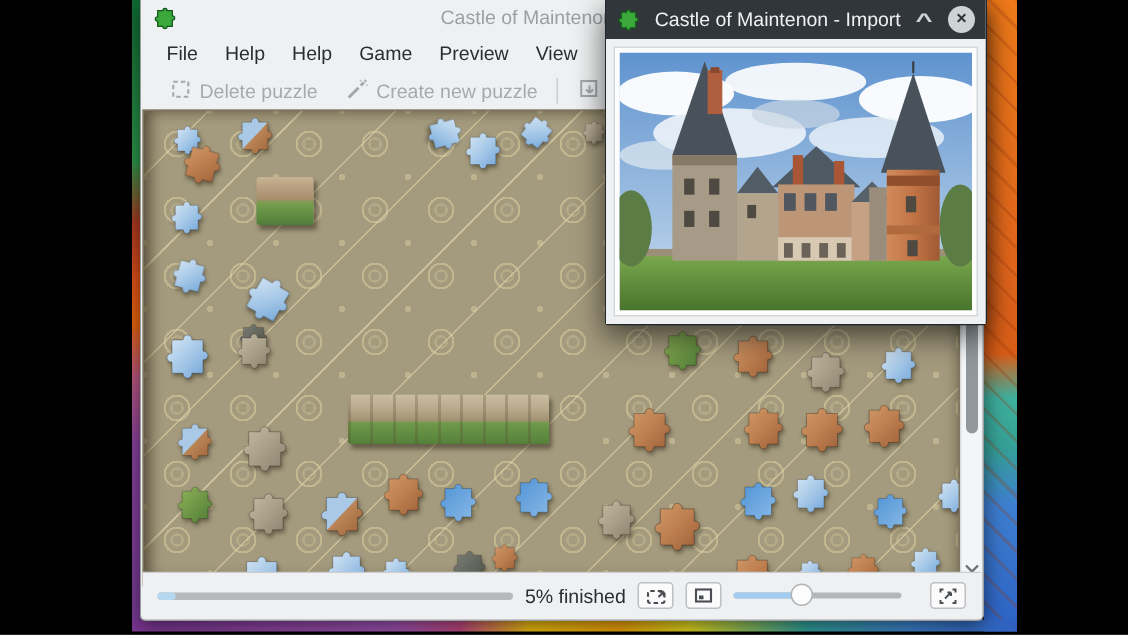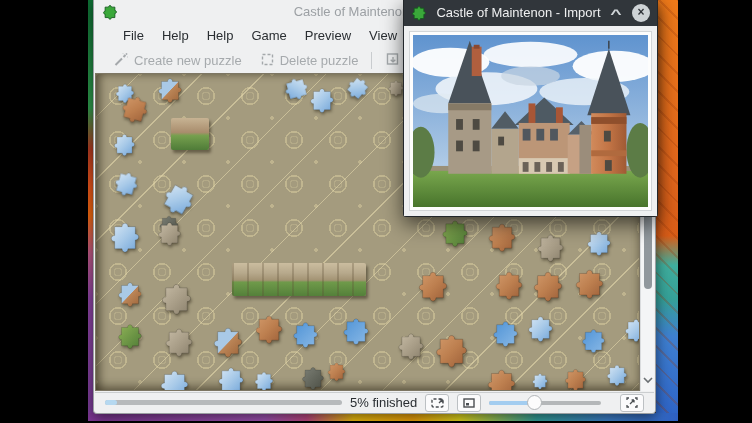--- a/index.html
+++ b/index.html
@@ -18,21 +18,21 @@
     background:linear-gradient(90deg,#7e3796 0%,#a455b8 30%,#c44a86 37%,#f5c410 45%,#f5a70a 55%,#e8df20 63%,#35a6a0 76%,#3f85d2 88%,#2e5fc0 100%); }
 
   
   #main-window { left:93px; top:0; width:563px; height:414px;
     background:#eff0f1; border:1px solid #9a9ea1; border-top:none;
     border-radius:0 0 4px 4px; box-shadow:0 4px 14px rgba(0,0,0,.55); z-index:1; }
   #main-titlebar { position:relative; height:24px; background:#eff0f1; }
   #main-titlebar .win-icon { position:absolute; left:8px; top:4px; }
   #main-title { position:absolute; left:0; right:46px; top:0; height:24px;
     line-height:24px; text-align:center; font-size:13px; color:#9ca0a4; }
-  #menu-bar { display:flex; height:24px; align-items:center; padding-left:20px;
+  #menu-bar { display:flex; height:24px; align-items:center; padding-left:8px;
     background:#eff0f1; }
   .menu-item { font-size:13px; color:#2a2e32; padding:0 9px; line-height:24px; cursor:default; }
   #tool-bar { display:flex; height:25px; align-items:center; padding-left:10px;
     background:#eff0f1; }
   .tool-item { display:flex; align-items:center; gap:5px; font-size:13px;
     color:#a6aaad; padding:0 9px; white-space:nowrap; }
   .tool-sep { width:1px; height:17px; background:#c9cccf; margin:0 4px; }
 
   
   #puzzle-view { position:absolute; left:1px; right:1px; top:73px; bottom:22px; background:#eff0f1; }
@@ -56,21 +56,21 @@
       linear-gradient(180deg,#c7b393 0%,#a98d6d 45%,#76a04e 55%,#4f7c38 100%); }
 
   
   #v-scrollbar { position:absolute; top:0; bottom:0; right:0; width:14px;
     background:#f4f5f6; border-left:1px solid #dadcde; }
   #v-thumb { position:absolute; left:3px; top:3px; width:8px; height:213px;
     border-radius:4px; background:#91989d; }
   #v-chevron { position:absolute; bottom:3px; left:1px; }
 
   
-  #status-bar { position:absolute; left:1px; right:1px; bottom:1px; height:20px;
+  #status-bar { position:absolute; left:1px; right:1px; bottom:1px; height:31px;
     background:#eff0f1; border-top:1px solid #cbced0; border-radius:0 0 3px 3px;
     display:flex; align-items:center; gap:8px; padding:0 10px;margin-top:25px; }
   #progress-track { width:237px; height:5px; border-radius:2.5px; background:#b7babc; position:relative; }
   #progress-fill { position:absolute; left:0; top:0; bottom:0; border-radius:2.5px; background:#b5d8f0; }
   #progress-label { font-size:13px; color:#2a2e32; white-space:nowrap; }
   .sb-btn { width:24px; height:18px; background:#fbfbfc; border:1px solid #bcc0c3;
     border-radius:3px; display:flex; align-items:center; justify-content:center; }
   #zoom-slider { width:112px; height:4px; background:#b4b7b9; border-radius:2px; position:relative; }
   #zoom-fill { position:absolute; left:0; top:0; bottom:0; background:#a3cdf0; border-radius:2px; }
   #zoom-handle { position:absolute; top:-6px; width:15px; height:15px; border-radius:50%;
@@ -173,32 +173,32 @@
       <div class="menu-item">File</div>
       <div class="menu-item">Help</div>
       <div class="menu-item">Help</div>
       <div class="menu-item">Game</div>
       <div class="menu-item">Preview</div>
       <div class="menu-item">View</div>
     </div>
 
   <div id="tool-bar">
       <div class="tool-item">
+        <span><svg width="15" height="15" viewBox="0 0 15 15">
+            <rect x="2.5" y="2.5" width="10" height="10" fill="none" stroke="#a4a8ab" stroke-width="1.4" stroke-dasharray="3 2"></rect>
+          </svg></span>
+        <span>Delete puzzle</span>
+      </div>
+      <div class="tool-item">
         <span><svg width="16" height="15" viewBox="0 0 16 15">
             <path d="M2.5 13 L9 6.5" stroke="#a4a8ab" stroke-width="2"></path>
             <path d="M10.5 5 l2 -2" stroke="#a4a8ab" stroke-width="2"></path>
             <path d="M13.5 1 v2 M12.5 2 h2 M10 1.5 l.7 .7 M15 4.5 l-.7 .7" stroke="#b0b4b7" stroke-width="1"></path>
           </svg></span>
         <span>Create new puzzle</span>
-      </div>
-      <div class="tool-item">
-        <span><svg width="15" height="15" viewBox="0 0 15 15">
-            <rect x="2.5" y="2.5" width="10" height="10" fill="none" stroke="#a4a8ab" stroke-width="1.4" stroke-dasharray="3 2"></rect>
-          </svg></span>
-        <span>Delete puzzle</span>
       </div>
       <div class="tool-sep"></div>
       <div class="tool-item">
         <span><svg width="15" height="15" viewBox="0 0 15 15">
             <rect x="2.5" y="2" width="10" height="10" fill="none" stroke="#a4a8ab" stroke-width="1.4"></rect>
             <path d="M8 5 v5 M8 10 l-2.3 -2.3 M8 10 l2.3 -2.3" stroke="#a4a8ab" stroke-width="1.3" fill="none"></path>
           </svg></span>
         <span>Import from fi</span>
       </div>
     </div>

